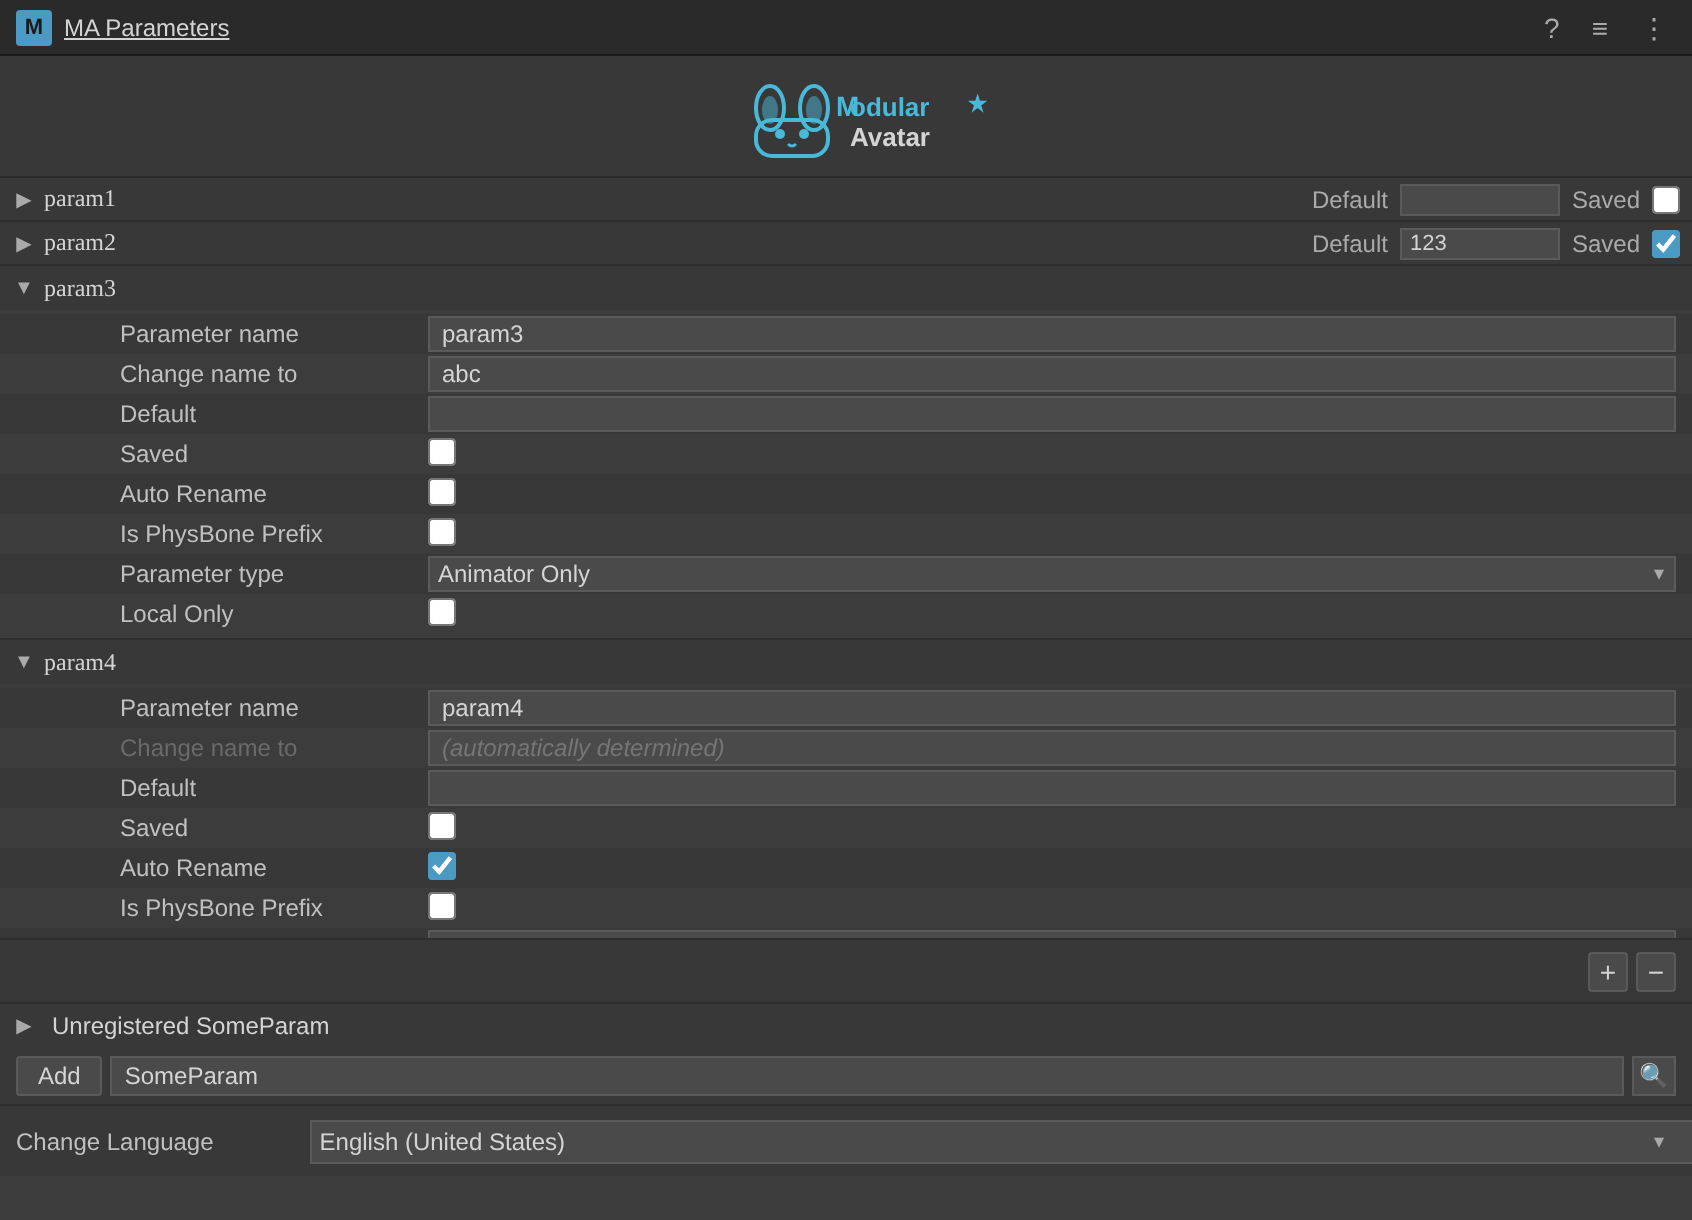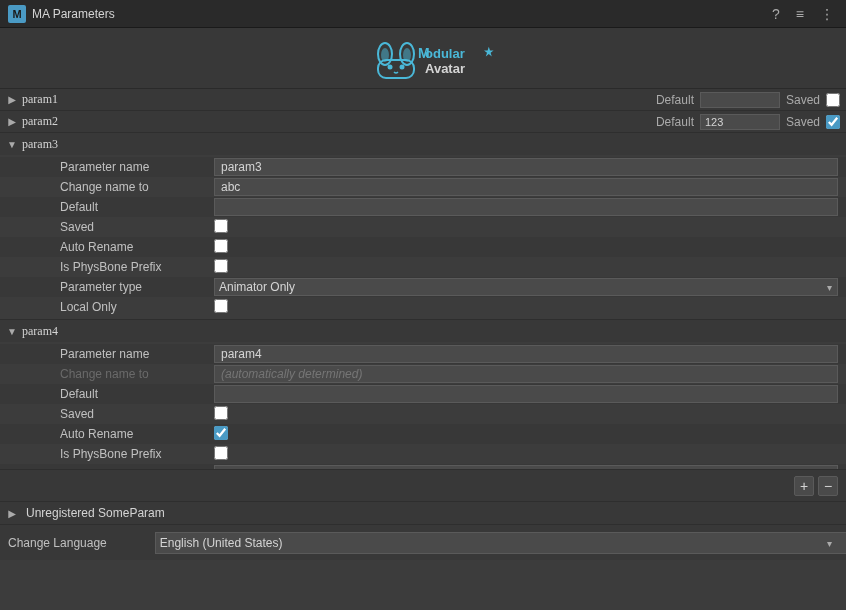--- a/index.html
+++ b/index.html
@@ -27,20 +27,21 @@
       width: 18px;
       height: 18px;
       background: #4a9ac4;
       border-radius: 2px;
       display: flex; align-items: center; justify-content: center;
       font-weight: bold; font-size: 11px; color: #1a1a1a;
     }
     .title-bar-title {
       color: #d4d4d4;
       font-size: 12px;
+      text-decoration: underline;
     }
     .title-bar-actions {
       margin-left: auto;
       display: flex;
       gap: 8px;
     }
     .title-bar-btn {
       color: #aaa;
       cursor: pointer;
       font-size: 14px;
@@ -539,20 +540,27 @@
 <div class="bottom-toolbar">
   <div class="icon-btn">+</div>
   <div class="icon-btn">−</div>
 </div>
 
 <div class="unregistered-section">
   <div class="unregistered-header">
     <span class="arrow-icon">▶</span>
     <span>Unregistered SomeParam</span>
   </div>
+  <div class="add-row">
+    <button class="add-btn">Add</button>
+    <input class="add-input" type="text" value="SomeParam" style="">
+    <div class="search-btn">
+      <span>🔍</span>
+    </div>
+  </div>
 </div>
 
 <div class="footer">
   <span class="footer-label">Change Language</span>
   <div class="footer-select-wrapper">
     <select class="footer-select">
       <option value="en" selected="">English (United States)</option>
       <option value="ja">Japanese</option>
       <option value="zh">Chinese (Simplified)</option>
     </select>

